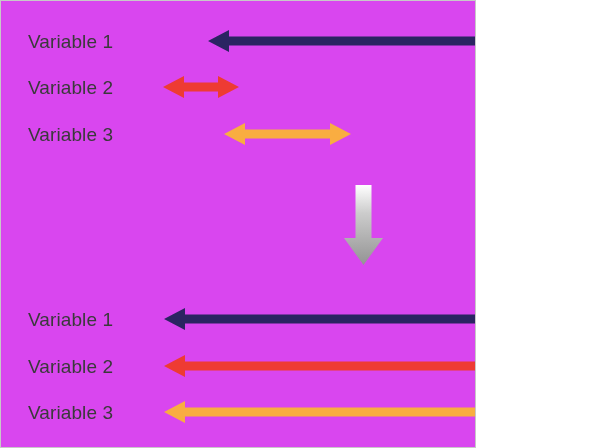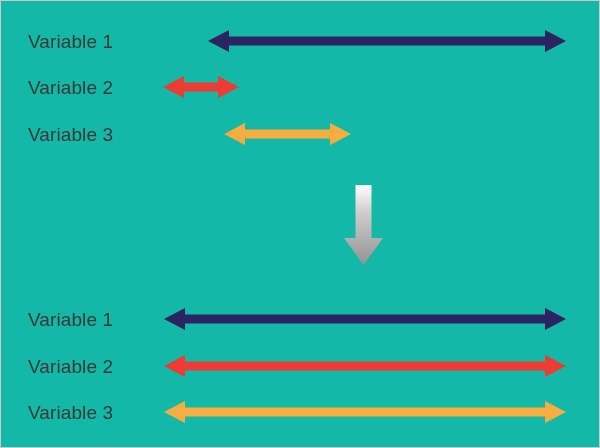--- a/index.html
+++ b/index.html
@@ -2,23 +2,23 @@
 <html><head>
 <meta charset="utf-8">
 <style>
   html, body {
     margin: 0;
     padding: 0;
     background: #ffffff;
   }
   #canvas {
     position: relative;
-    width: 600px;
+    width: 476px;
     height: 448px;
-    background: #14b8a6;
+    background: #d946ef;
     border: 1px solid #c8c8c8;
     box-sizing: border-box;
     overflow: hidden;
     font-family: "Liberation Sans", sans-serif;
   }
   .label {
     position: absolute;
     left: 27px;
     font-size: 19px;
     color: #3a3a3a;

